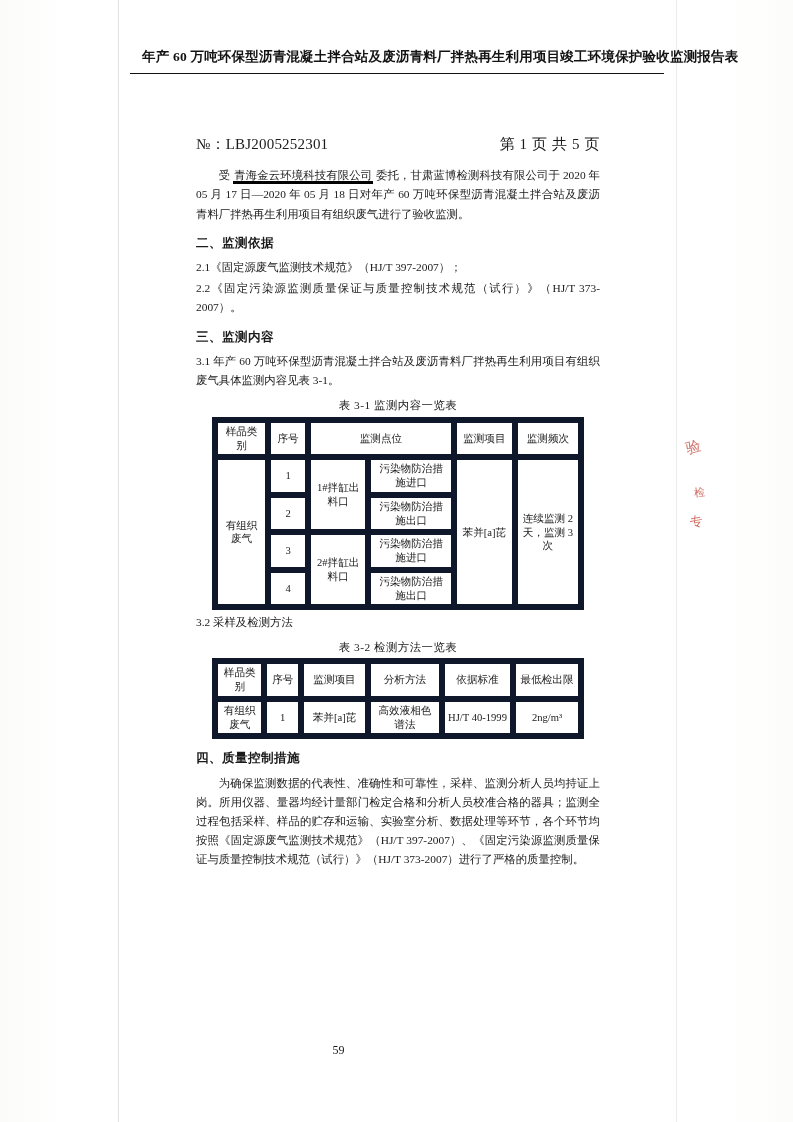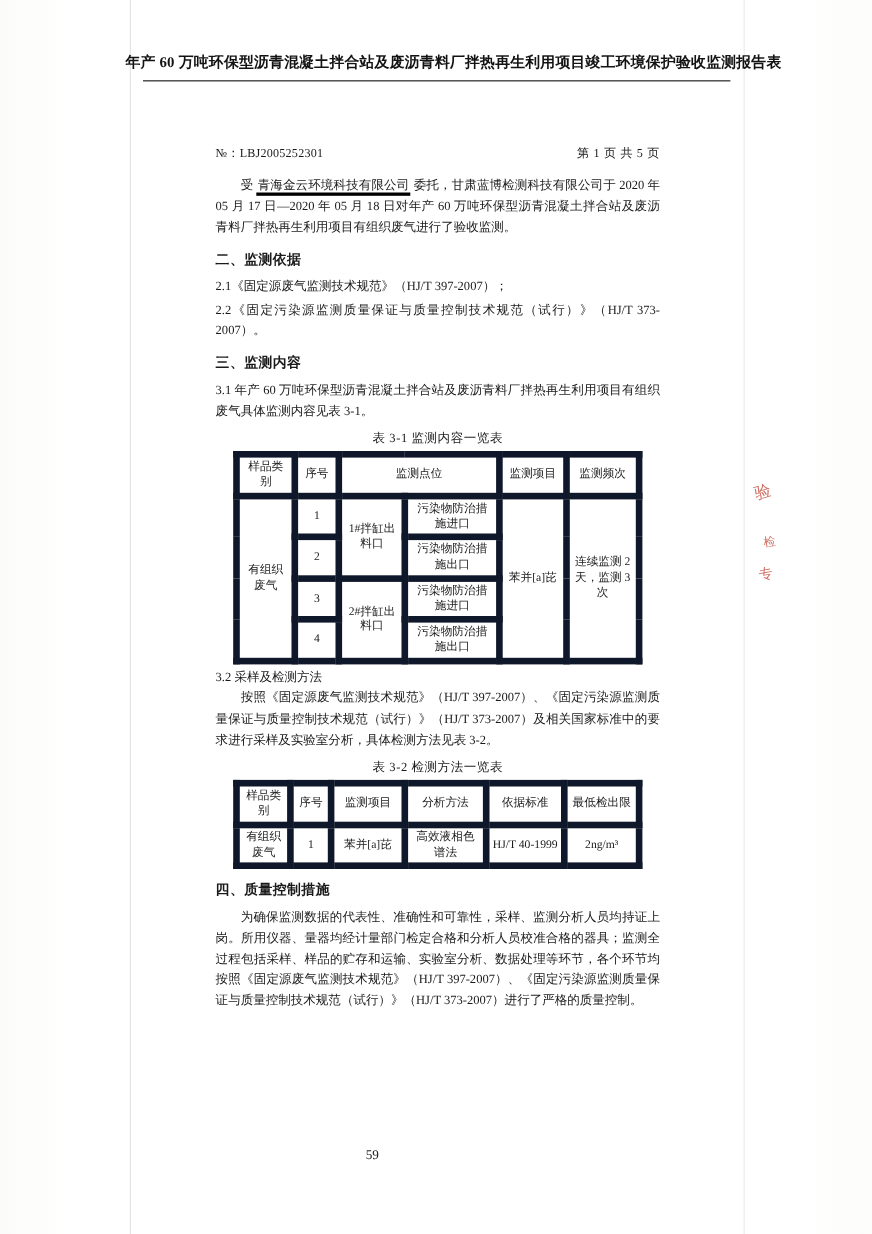--- a/index.html
+++ b/index.html
@@ -43,21 +43,21 @@
   .content {
     position: absolute;
     left: 0; top: 0;
     width: 793px;
     height: 1122px;
   }
 
   
   .doc-header {
     position: absolute;
-    left: 114px;
+    left: 142px;
     top: 48px;
     width: 534px;
     text-align: center;
     font-size: 13.5px;
     font-weight: bold;
     letter-spacing: 0.2px;
     color: #131313;
     white-space: nowrap;
   }
   .header-rule {
@@ -75,21 +75,21 @@
     left: 196px;
     top: 132px;
     width: 404px;
     font-size: 11.4px;
     line-height: 1.62;
   }
   .meta-row {
     display: flex;
     justify-content: space-between;
     align-items: flex-start;
-    font-size: 11px;
+    font-size: 15px;
     margin-bottom: 10px;
   }
   .meta-left { letter-spacing: 0.2px; }
   .meta-right { letter-spacing: 0.6px; }
 
   h2.sec {
     font-size: 12.6px;
     font-weight: bold;
     margin: 9px 0 5px 0;
     letter-spacing: 0.4px;
@@ -235,21 +235,20 @@
           <td>污染物防治措施进口</td>
         </tr>
         <tr>
           <td>4</td>
           <td>污染物防治措施出口</td>
         </tr>
       </tbody>
     </table>
 
     <p class="sub-note">3.2 采样及检测方法</p>
-    <p class="para indent">按照《固定源废气监测技术规范》（HJ/T 397-2007）、《固定污染源监测质量保证与质量控制技术规范（试行）》（HJ/T 373-2007）及相关国家标准中的要求进行采样及实验室分析，具体检测方法见表 3-2。</p>
 
     <div class="tbl-caption">表 3-2    检测方法一览表</div>
 
     <table class="grid t32">
       <thead>
         <tr>
           <td style="width:48px">样品类别</td>
           <td style="width:30px">序号</td>
           <td style="width:72px">监测项目</td>
           <td style="width:82px">分析方法</td>

